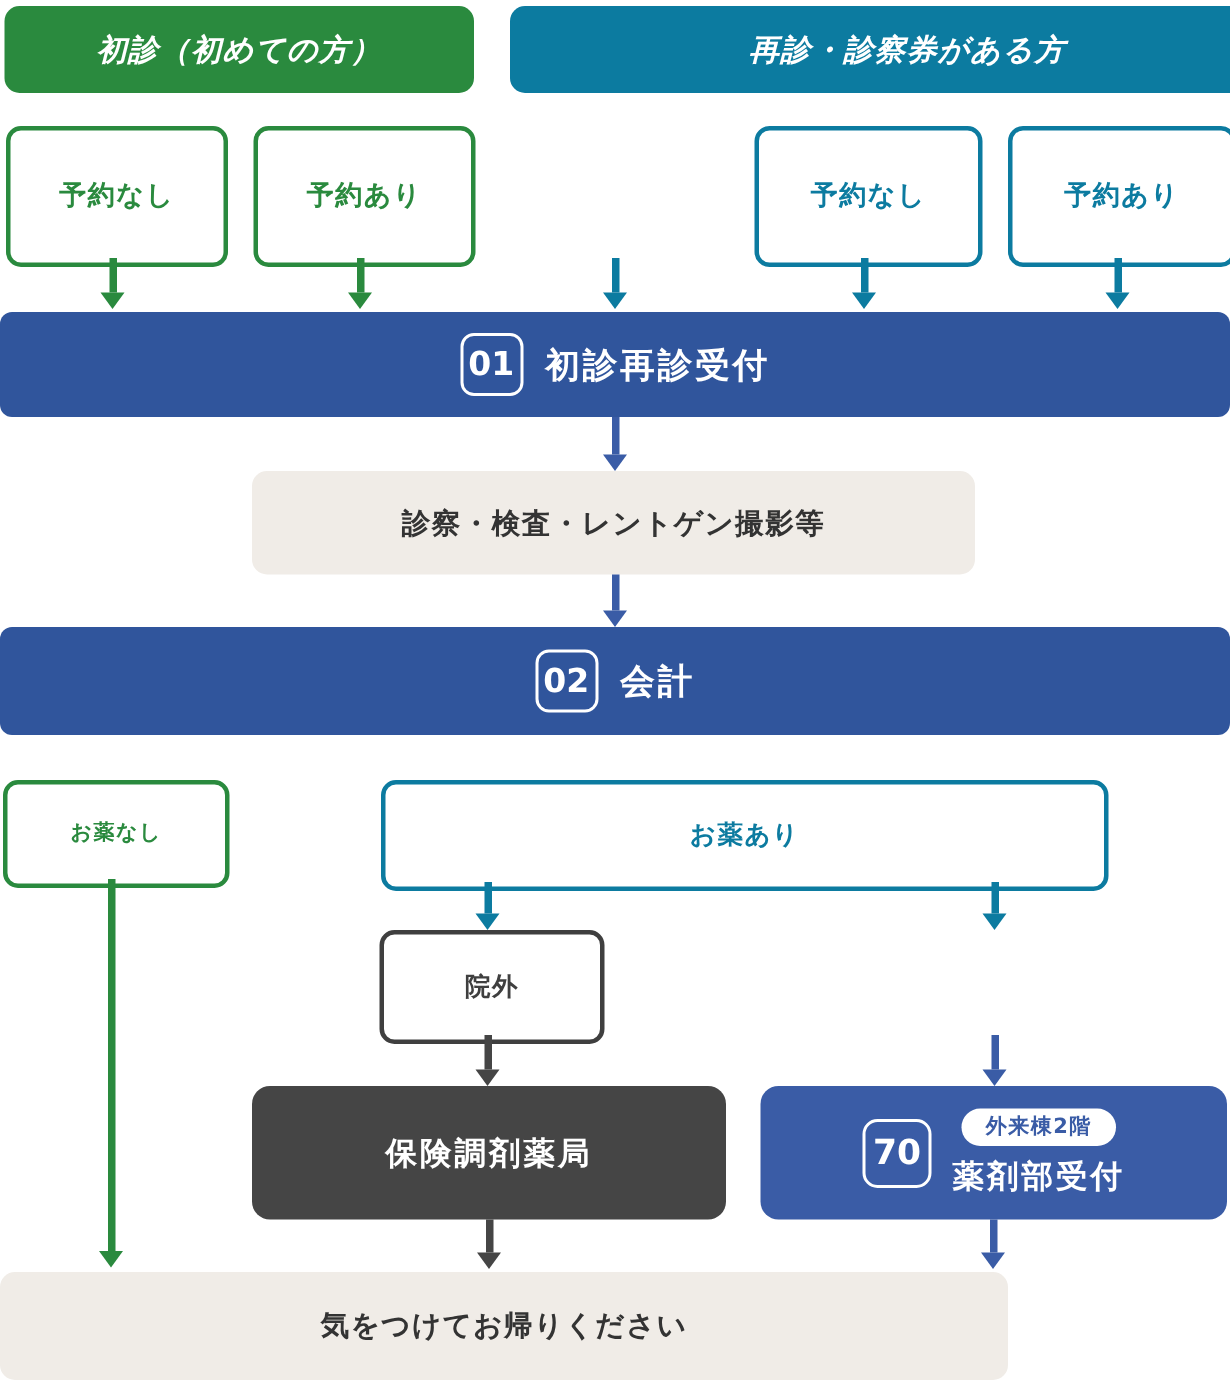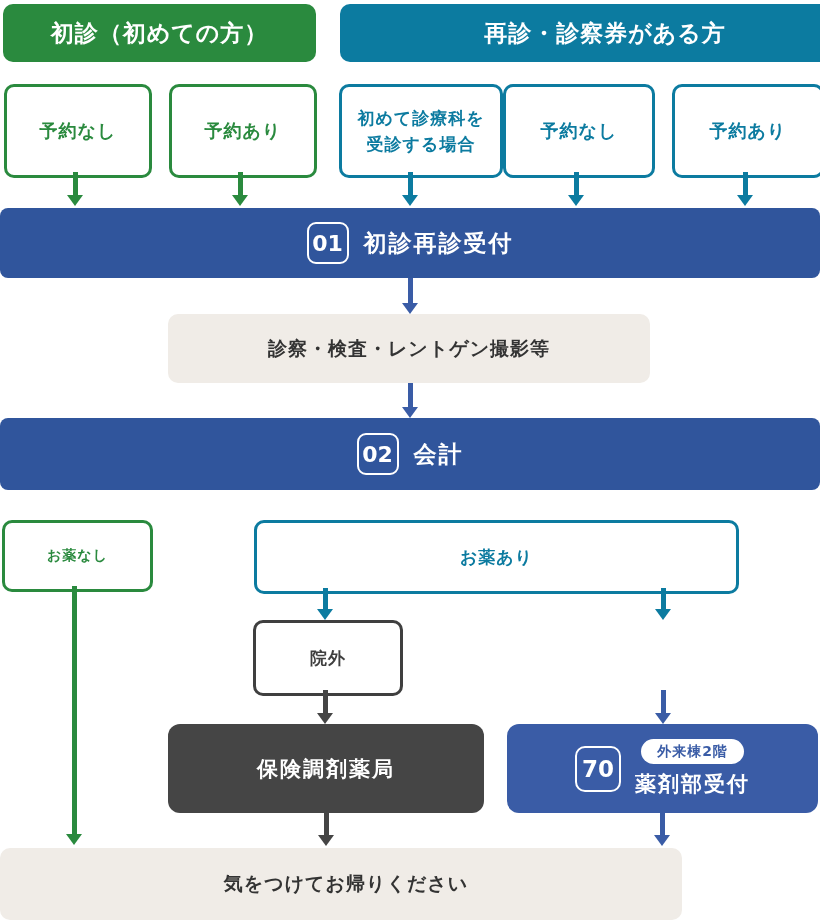--- a/index.html
+++ b/index.html
@@ -13,22 +13,22 @@
     --cream:#f0ece7;
     --ink:#333333;
   }
   html,body{margin:0;padding:0;background:#fff;}
   .canvas{
     position:relative;width:820px;height:920px;background:#fff;overflow:hidden;
     font-family:"DejaVu Sans","Liberation Sans",sans-serif;
   }
   
   .hdr{
-    position:absolute;border-radius:10px;color:#fff;font-weight:bold;font-size:23px;
-    display:flex;align-items:center;justify-content:center;letter-spacing:1px;
+    position:absolute;border-radius:10px;color:#fff;font-weight:bold;font-size:20px;
+    display:flex;align-items:center;justify-content:center;letter-spacing:1px;font-style:italic;
   }
   .hdr.green{background:var(--green);}
   .hdr.teal{background:var(--teal);}
   
   .obox{
     position:absolute;border:3px solid;border-radius:10px;background:#fff;
     display:flex;align-items:center;justify-content:center;text-align:center;
     font-weight:bold;font-size:18px;letter-spacing:1px;line-height:1.55;
   }
   .obox.green{border-color:var(--green);color:var(--green);}
@@ -91,23 +91,20 @@
   <div class="hdr teal" style="left:340px;top:4px;width:530px;height:58px;">
     <span>再診・診察券がある方</span>
   </div>
 
   <div class="obox green" style="left:4px;top:84px;width:142px;height:88px;">
     <span>予約なし</span>
   </div>
   <div class="obox green" style="left:169px;top:84px;width:142px;height:88px;">
     <span>予約あり</span>
   </div>
-  <div class="obox teal small-text" style="left:339px;top:84px;width:142px;height:88px;">
-    <span>初めて診療科を受診する場合</span>
-  </div>
   <div class="obox teal" style="left:503px;top:84px;width:146px;height:88px;">
     <span>予約なし</span>
   </div>
   <div class="obox teal" style="left:672px;top:84px;width:146px;height:88px;">
     <span>予約あり</span>
   </div>
 
   <div class="arrow green" style="left:67px;top:172px;height:34px;">
       <div class="stem"></div>
       <div class="head"></div>
@@ -200,17 +197,17 @@
 
   <div class="arrow dark" style="left:318px;top:813px;height:33px;">
       <div class="stem"></div>
       <div class="head"></div>
     </div>
   <div class="arrow blue" style="left:654px;top:813px;height:33px;">
       <div class="stem"></div>
       <div class="head"></div>
     </div>
 
-  <div class="cream-box" style="left:0px;top:848px;width:672px;height:72px;border-radius:10px;padding-left:10px;">
+  <div class="cream-box" style="left:0px;top:848px;width:672px;height:72px;border-radius:10px;">
     <span>気をつけてお帰りください</span>
   </div>
 
 </div>
 
 </body></html>

